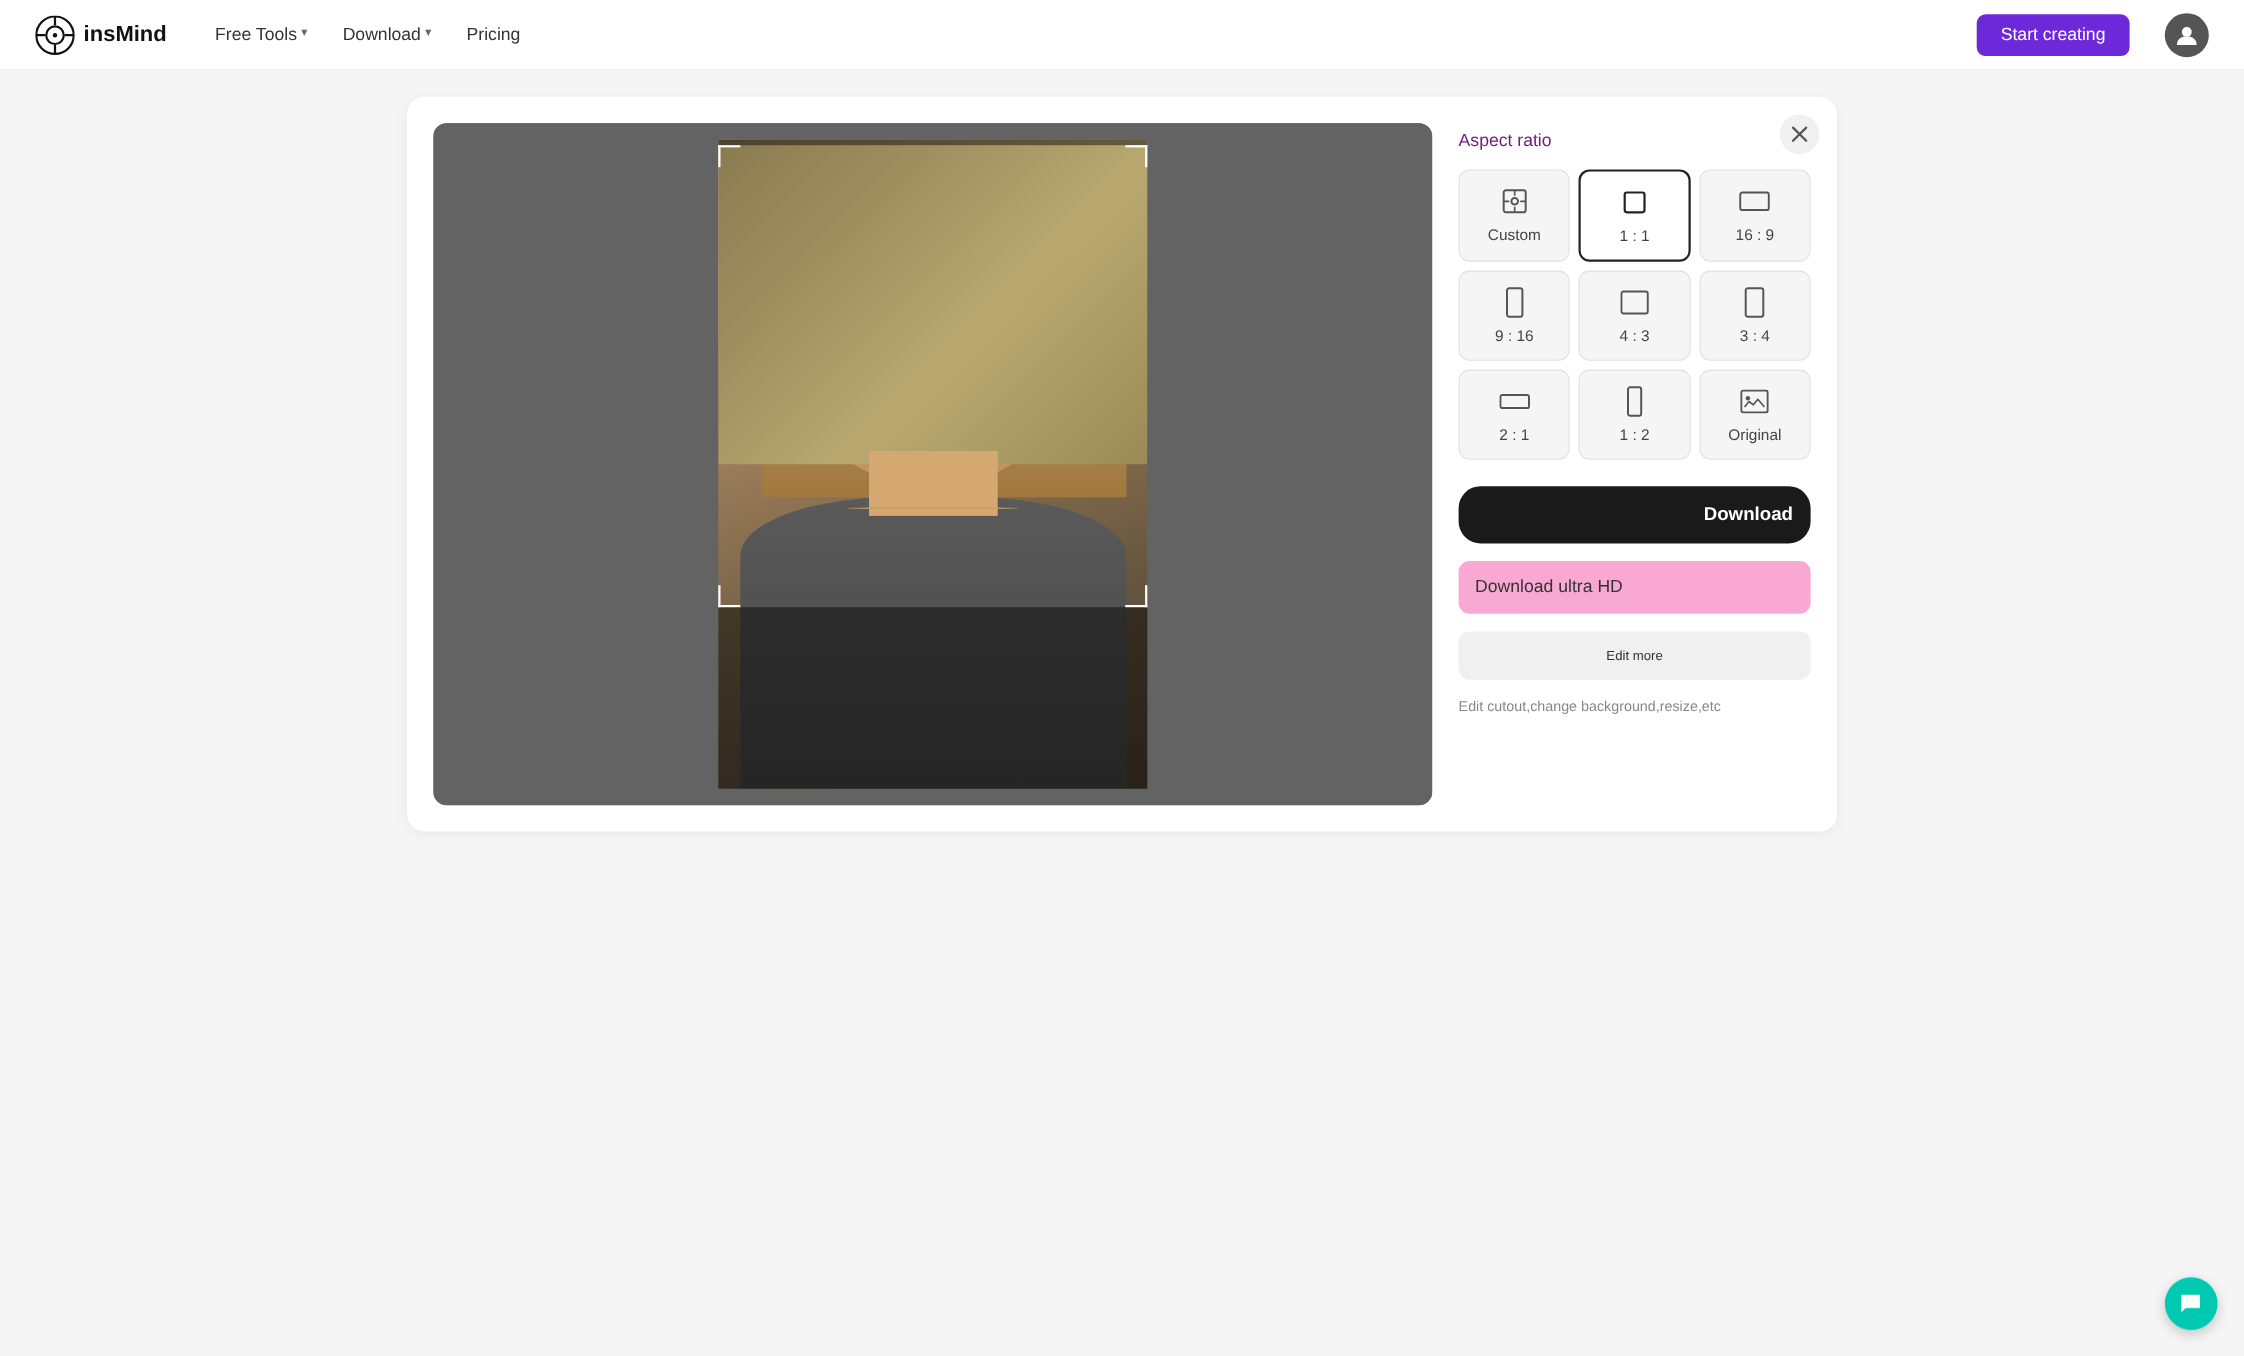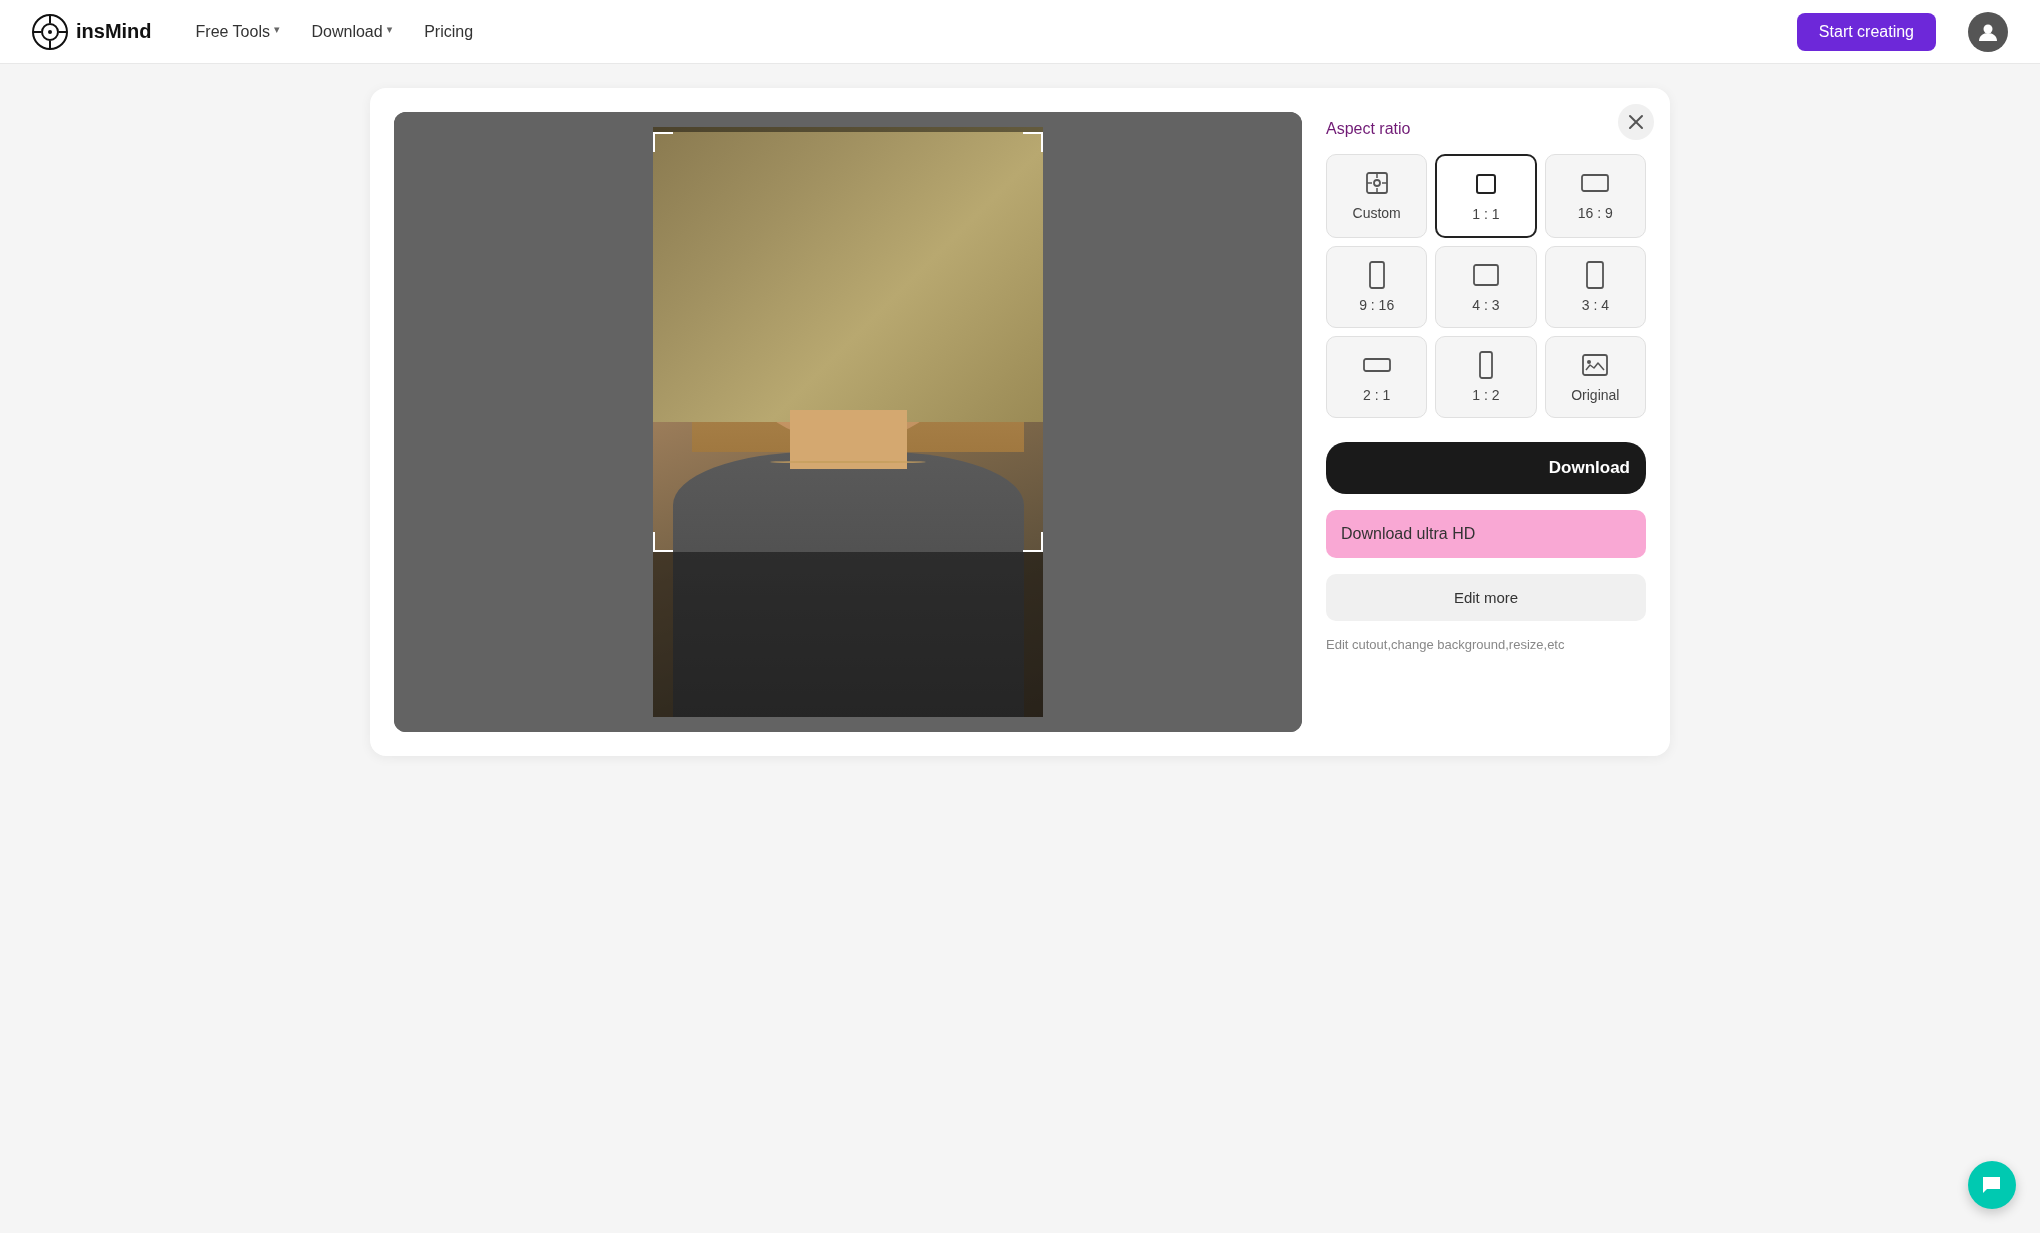--- a/index.html
+++ b/index.html
@@ -285,21 +285,21 @@
       width: 100%;
       text-align: left;
     }
 
     .btn-edit-more {
       background: #f0f0f0;
       color: #333;
       border: none;
       border-radius: 10px;
       padding: 15px;
-      font-size: 15px;
+      font-size: 12px;
       font-weight: 500;
       cursor: pointer;
       width: 100%;
       text-align: center;
     }
 
     .edit-hint {
       font-size: 13px;
       color: #888;
       text-align: left;

